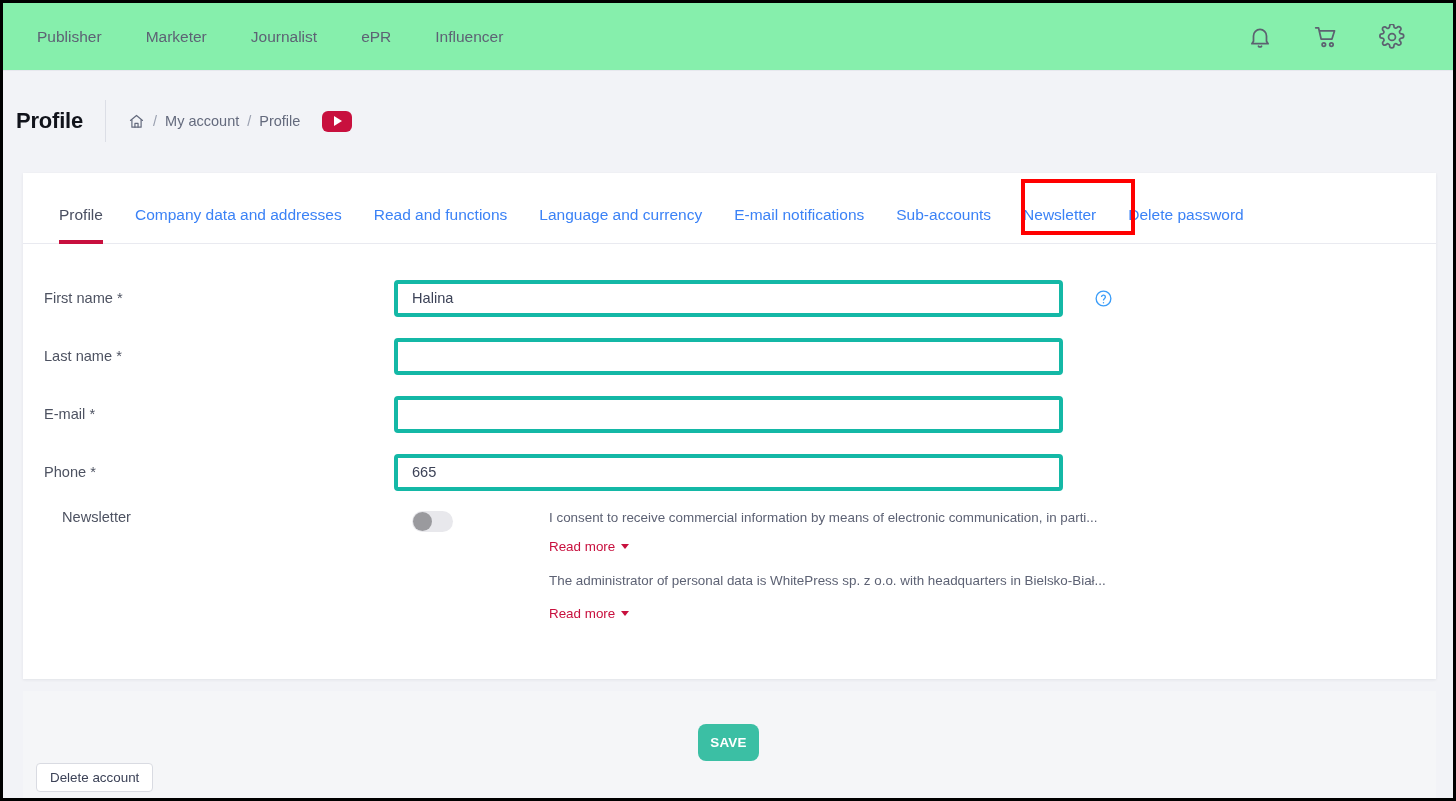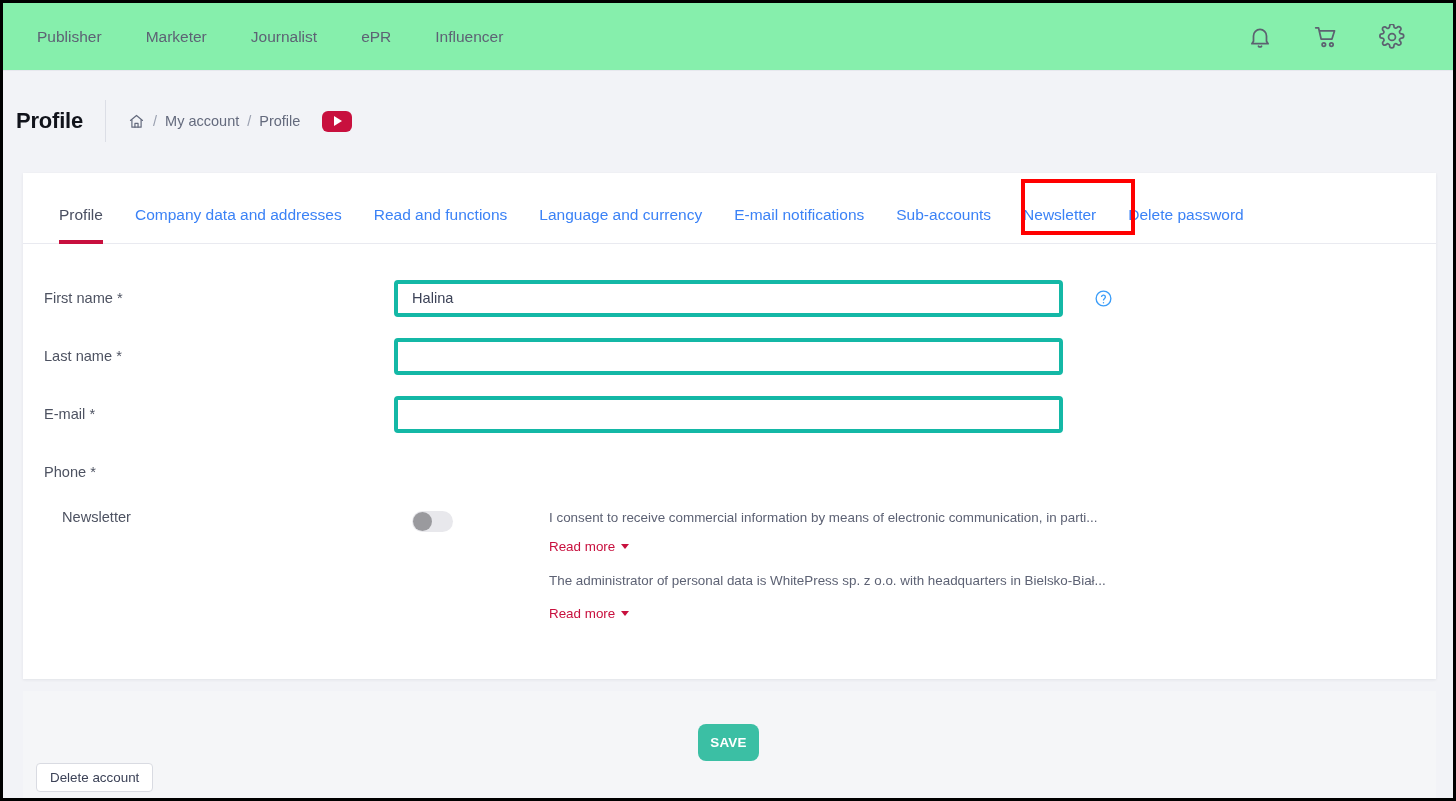--- a/index.html
+++ b/index.html
@@ -374,20 +374,21 @@
         <input class="field-input" type="text" value="" style="">
       </div>
 
       <div class="field-row">
         <div class="field-label">E-mail *</div>
         <input class="field-input" type="text" value="" style="">
       </div>
 
       <div class="field-row">
         <div class="field-label">Phone *</div>
+        <input class="field-input" type="text" value="665" style="">
       </div>
 
       <div class="newsletter-row">
         <div class="field-label">Newsletter</div>
         <div class="toggle">
           <div class="knob"></div>
         </div>
         <div class="consent">
           <p>I consent to receive commercial information by means of electronic communication, in parti...</p>
           <div class="readmore">

